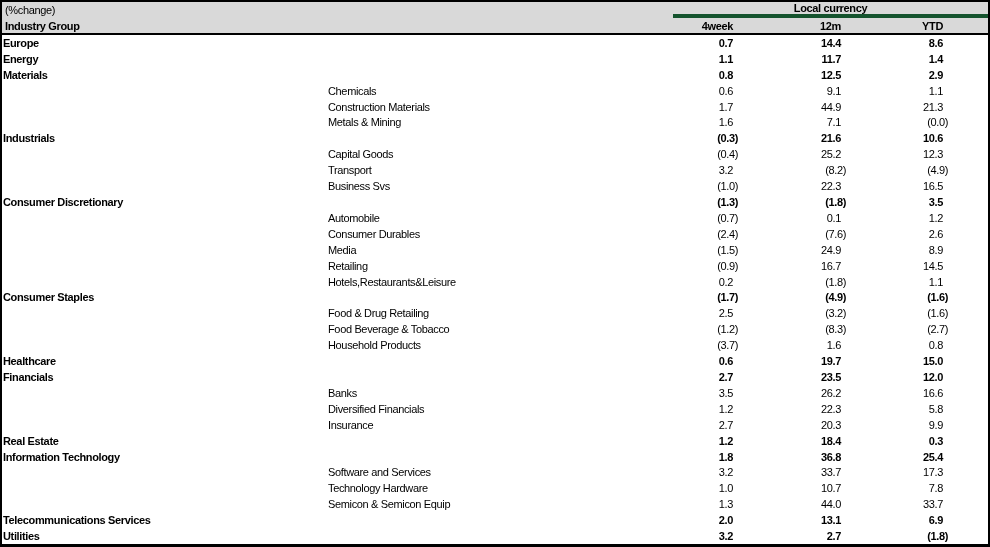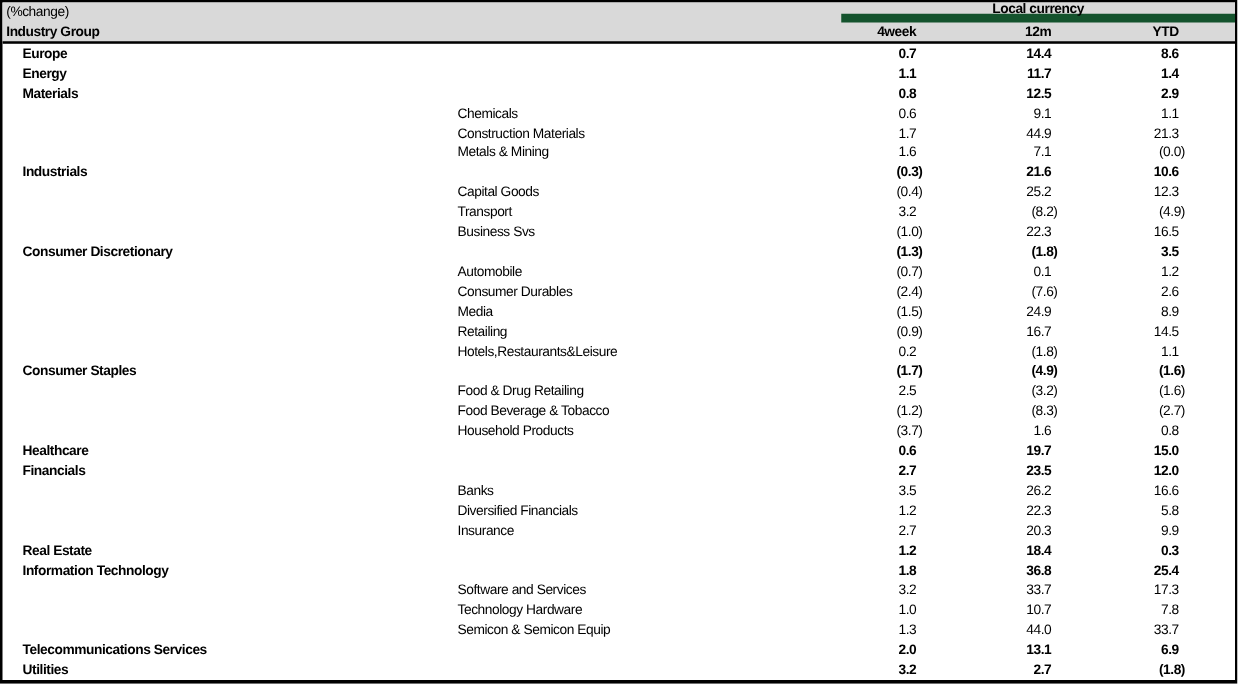--- a/index.html
+++ b/index.html
@@ -22,21 +22,21 @@
     border-bottom: 2px solid #000;
     flex: 0 0 auto;
   }
   .hrow { display: flex; align-items: center; }
   .hrow1 { height: 16px; }
   .hrow1 .pct { flex: 1; padding-left: 3px; font-weight: normal; }
   .lc-block {
     width: 315px;
     height: 100%;
     box-sizing: border-box;
-    border-bottom: 7px solid #14532d;
+    border-bottom: 4px solid #14532d;
     font-weight: bold;
     display: flex;
     align-items: center;
     justify-content: center;
   }
   .hrow2 { height: 15px; }
   .hrow2 .ig { flex: 1; padding-left: 3px; font-weight: bold; }
   .hcell {
     box-sizing: border-box;
     text-align: right;
@@ -52,22 +52,22 @@
     display: flex;
     flex-direction: column;
   }
   .row {
     flex: 1;
     display: flex;
     align-items: center;
   }
   .row.bold { font-weight: bold; }
   .row .label { flex: 1; white-space: nowrap; overflow: hidden; }
-  .label.lvl0 { padding-left: 16px; }
-  .label.lvl1 { padding-left: 326px; margin-left: 38px; }
+  .label.lvl0 { padding-left: 1px; }
+  .label.lvl1 { padding-left: 326px; }
   .val {
     box-sizing: border-box;
     text-align: right;
     padding-right: 5px;
     white-space: nowrap;
   }
   .val.neg { padding-right: 0; text-align: right; }
 </style>
 </head>
 <body>

